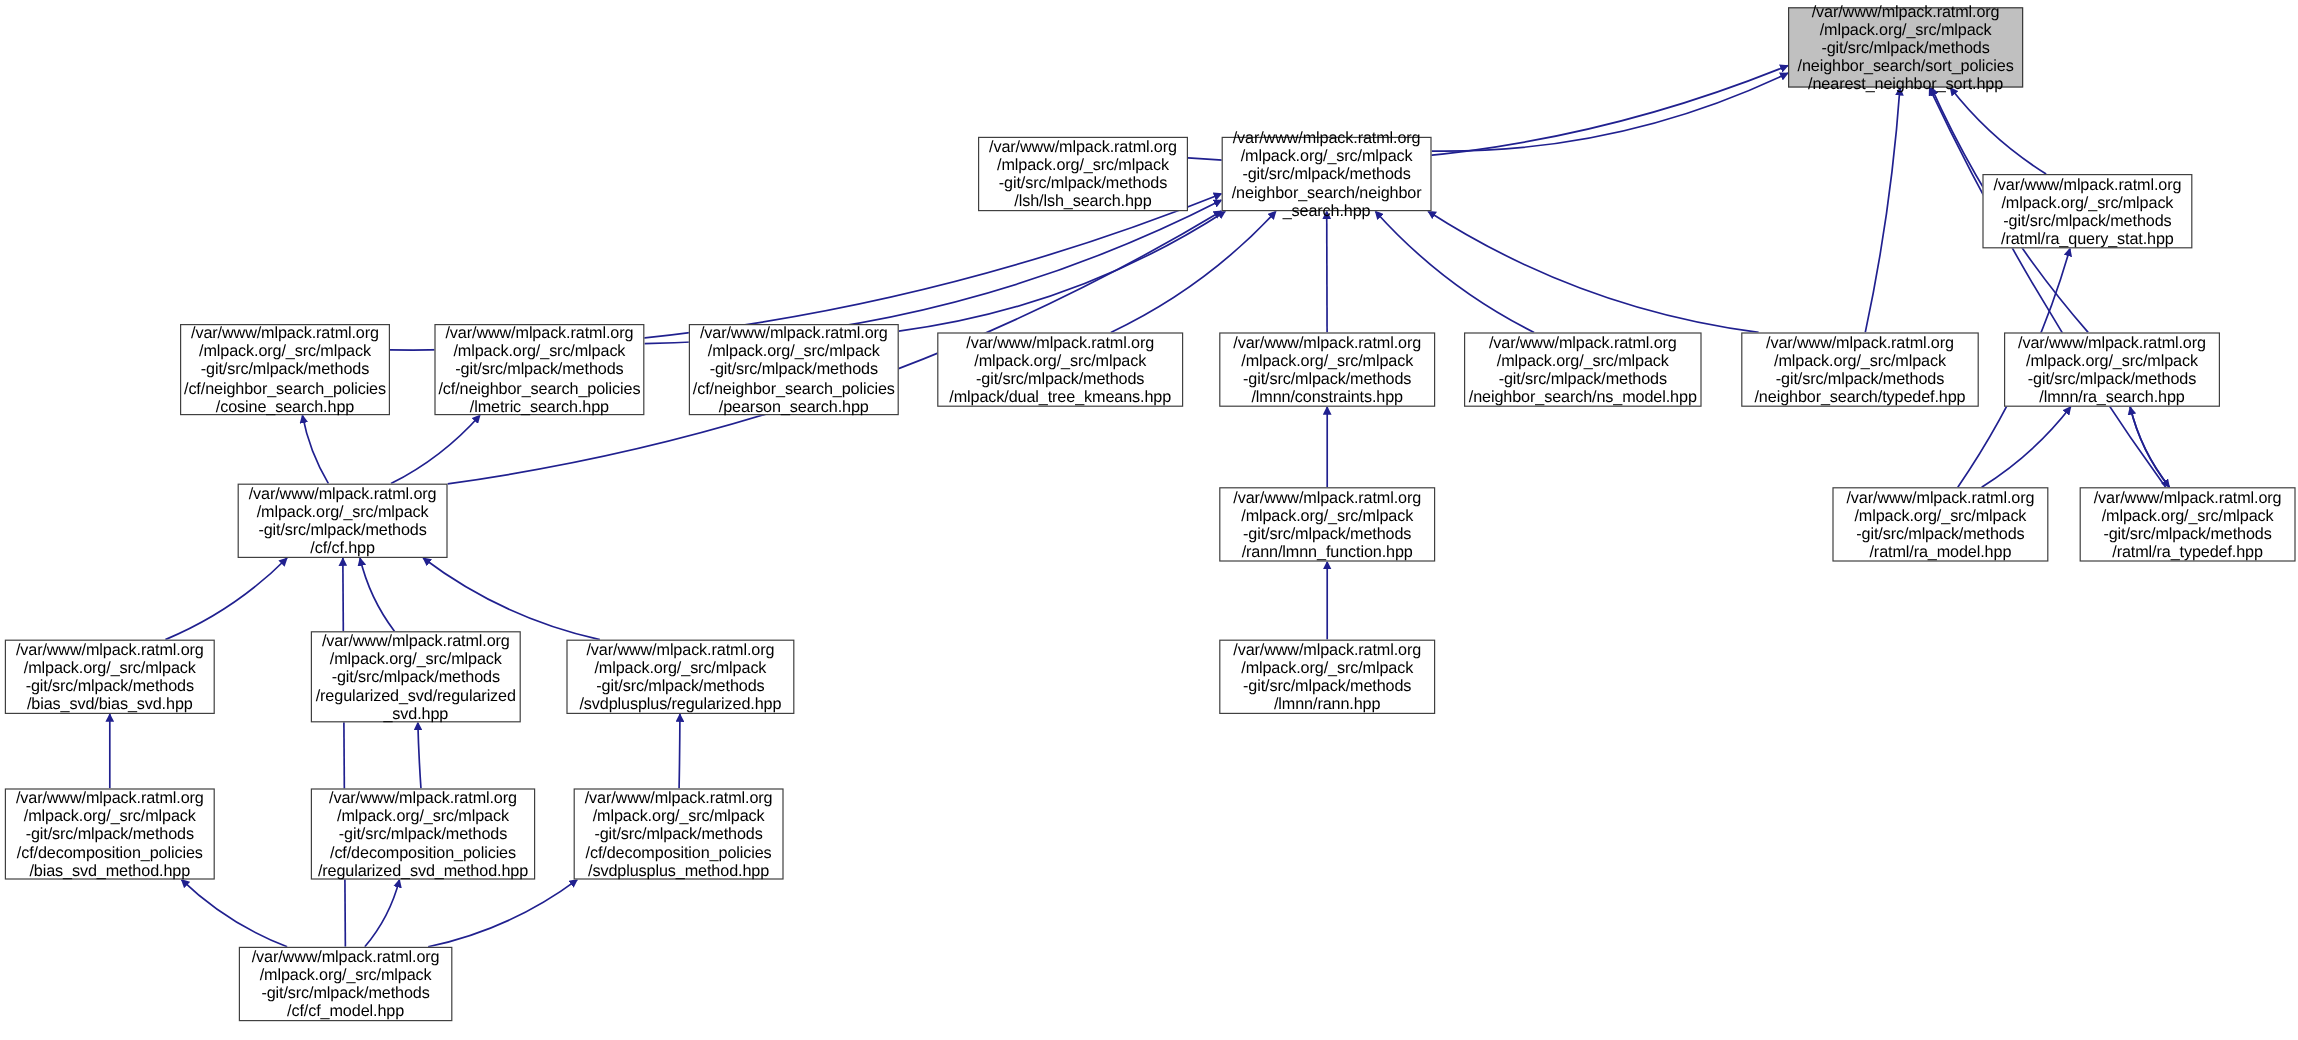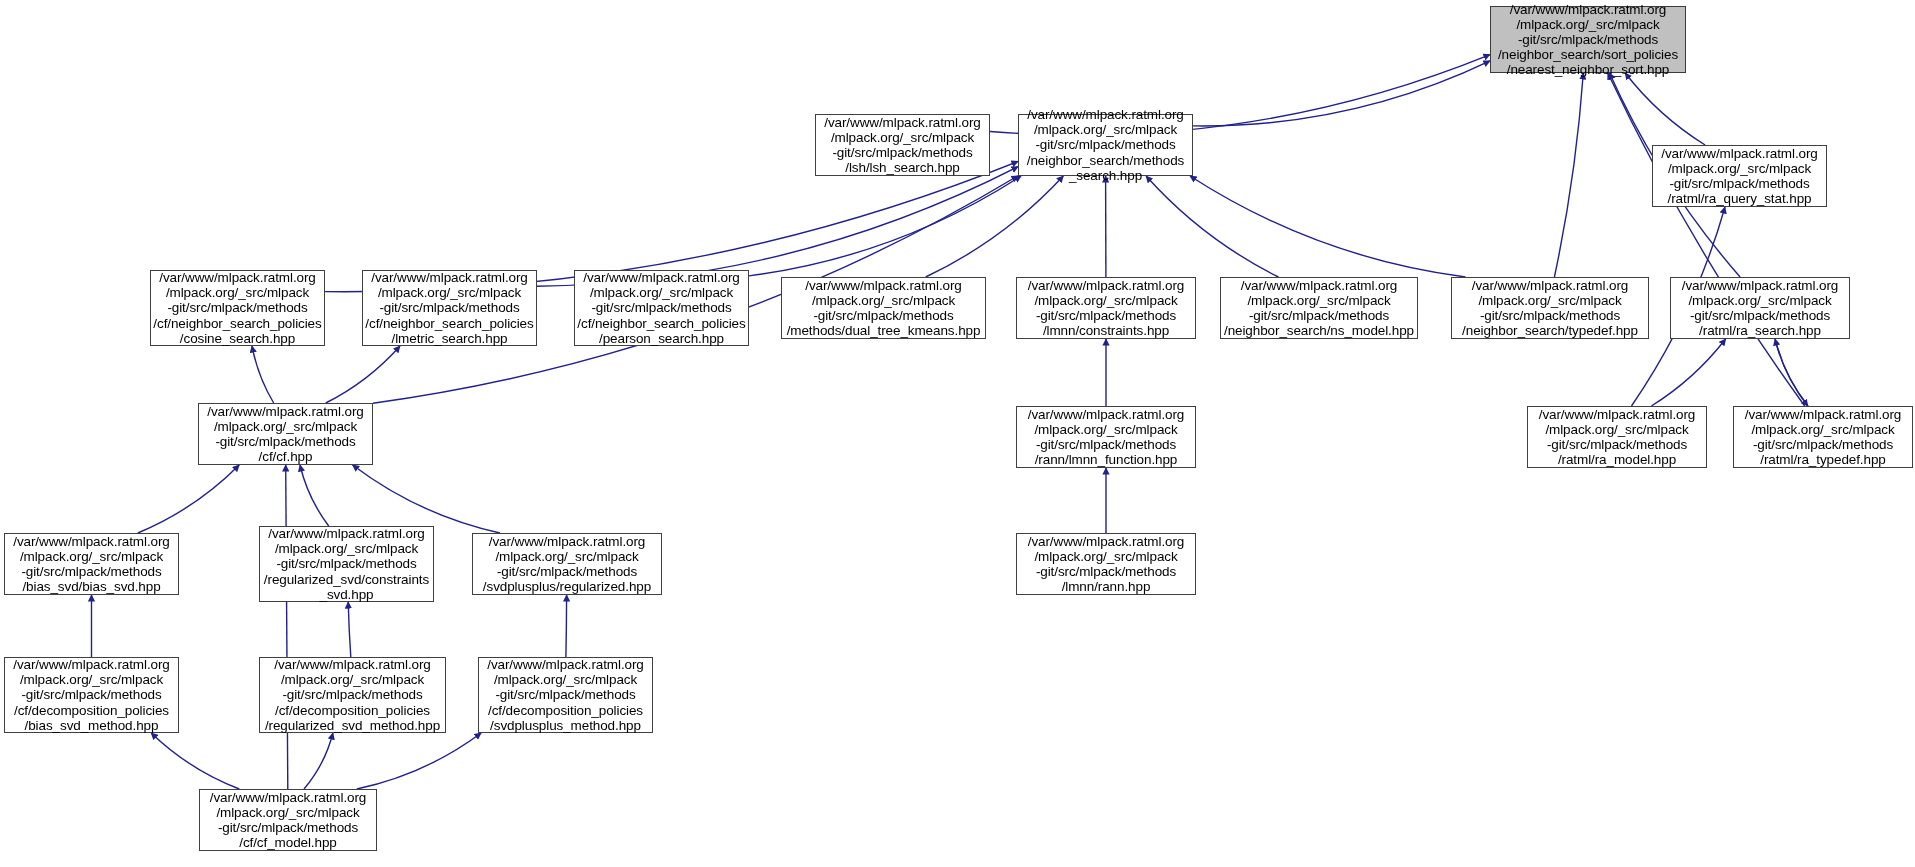--- a/index.html
+++ b/index.html
@@ -79,36 +79,36 @@
         <path d="M 1106.0 533.0 Q 1106.0 500.5 1106.0 468.0" marker-end="url(#arrow)"></path>
         <path d="M 1651.4 406.0 Q 1694.5 379.1 1725.6 339.0" marker-end="url(#arrow)"></path>
         <path d="M 1807.9 406.0 Q 1784.1 376.1 1775.1 339.0" marker-end="url(#arrow)"></path>
         <path d="M 1775.1 339.0 Q 1784.1 376.1 1807.9 406.0" marker-end="url(#arrow)"></path>
         <path d="M 1631.5 406.0 Q 1694.5 314.1 1725.0 207.0" marker-end="url(#arrow)"></path>
       </g>
   </svg>
   <div id="node-layer">
       <div class="node root" style="left: 1490px; top: 6px; width: 196px; height: 67px;"><span class="ln">/var/www/mlpack.ratml.org</span><span class="ln">/mlpack.org/_src/mlpack</span><span class="ln">-git/src/mlpack/methods</span><span class="ln">/neighbor_search/sort_policies</span><span class="ln">/nearest_neighbor_sort.hpp</span></div>
       <div class="node" style="left: 815px; top: 114px; width: 175px; height: 62px;"><span class="ln">/var/www/mlpack.ratml.org</span><span class="ln">/mlpack.org/_src/mlpack</span><span class="ln">-git/src/mlpack/methods</span><span class="ln">/lsh/lsh_search.hpp</span></div>
-      <div class="node" style="left: 1018px; top: 114px; width: 175px; height: 62px;"><span class="ln">/var/www/mlpack.ratml.org</span><span class="ln">/mlpack.org/_src/mlpack</span><span class="ln">-git/src/mlpack/methods</span><span class="ln">/neighbor_search/methods</span><span class="ln">_search.hpp</span></div>
+      <div class="node" style="left: 1018px; top: 114px; width: 175px; height: 62px;"><span class="ln">/var/www/mlpack.ratml.org</span><span class="ln">/mlpack.org/_src/mlpack</span><span class="ln">-git/src/mlpack/methods</span><span class="ln">/neighbor_search/neighbor</span><span class="ln">_search.hpp</span></div>
       <div class="node" style="left: 1652px; top: 145px; width: 175px; height: 62px;"><span class="ln">/var/www/mlpack.ratml.org</span><span class="ln">/mlpack.org/_src/mlpack</span><span class="ln">-git/src/mlpack/methods</span><span class="ln">/ratml/ra_query_stat.hpp</span></div>
       <div class="node" style="left: 150px; top: 270px; width: 175px; height: 76px;"><span class="ln">/var/www/mlpack.ratml.org</span><span class="ln">/mlpack.org/_src/mlpack</span><span class="ln">-git/src/mlpack/methods</span><span class="ln">/cf/neighbor_search_policies</span><span class="ln">/cosine_search.hpp</span></div>
       <div class="node" style="left: 362px; top: 270px; width: 175px; height: 76px;"><span class="ln">/var/www/mlpack.ratml.org</span><span class="ln">/mlpack.org/_src/mlpack</span><span class="ln">-git/src/mlpack/methods</span><span class="ln">/cf/neighbor_search_policies</span><span class="ln">/lmetric_search.hpp</span></div>
       <div class="node" style="left: 574px; top: 270px; width: 175px; height: 76px;"><span class="ln">/var/www/mlpack.ratml.org</span><span class="ln">/mlpack.org/_src/mlpack</span><span class="ln">-git/src/mlpack/methods</span><span class="ln">/cf/neighbor_search_policies</span><span class="ln">/pearson_search.hpp</span></div>
-      <div class="node" style="left: 781px; top: 277px; width: 205px; height: 62px;"><span class="ln">/var/www/mlpack.ratml.org</span><span class="ln">/mlpack.org/_src/mlpack</span><span class="ln">-git/src/mlpack/methods</span><span class="ln">/methods/dual_tree_kmeans.hpp</span></div>
+      <div class="node" style="left: 781px; top: 277px; width: 205px; height: 62px;"><span class="ln">/var/www/mlpack.ratml.org</span><span class="ln">/mlpack.org/_src/mlpack</span><span class="ln">-git/src/mlpack/methods</span><span class="ln">/mlpack/dual_tree_kmeans.hpp</span></div>
       <div class="node" style="left: 1016px; top: 277px; width: 180px; height: 62px;"><span class="ln">/var/www/mlpack.ratml.org</span><span class="ln">/mlpack.org/_src/mlpack</span><span class="ln">-git/src/mlpack/methods</span><span class="ln">/lmnn/constraints.hpp</span></div>
       <div class="node" style="left: 1220px; top: 277px; width: 198px; height: 62px;"><span class="ln">/var/www/mlpack.ratml.org</span><span class="ln">/mlpack.org/_src/mlpack</span><span class="ln">-git/src/mlpack/methods</span><span class="ln">/neighbor_search/ns_model.hpp</span></div>
       <div class="node" style="left: 1451px; top: 277px; width: 198px; height: 62px;"><span class="ln">/var/www/mlpack.ratml.org</span><span class="ln">/mlpack.org/_src/mlpack</span><span class="ln">-git/src/mlpack/methods</span><span class="ln">/neighbor_search/typedef.hpp</span></div>
-      <div class="node" style="left: 1670px; top: 277px; width: 180px; height: 62px;"><span class="ln">/var/www/mlpack.ratml.org</span><span class="ln">/mlpack.org/_src/mlpack</span><span class="ln">-git/src/mlpack/methods</span><span class="ln">/ratml/ra_search.hpp</span></div>
+      <div class="node" style="left: 1670px; top: 277px; width: 180px; height: 62px;"><span class="ln">/var/www/mlpack.ratml.org</span><span class="ln">/mlpack.org/_src/mlpack</span><span class="ln">-git/src/mlpack/methods</span><span class="ln">/lmnn/ra_search.hpp</span></div>
       <div class="node" style="left: 198px; top: 403px; width: 175px; height: 62px;"><span class="ln">/var/www/mlpack.ratml.org</span><span class="ln">/mlpack.org/_src/mlpack</span><span class="ln">-git/src/mlpack/methods</span><span class="ln">/cf/cf.hpp</span></div>
       <div class="node" style="left: 1016px; top: 406px; width: 180px; height: 62px;"><span class="ln">/var/www/mlpack.ratml.org</span><span class="ln">/mlpack.org/_src/mlpack</span><span class="ln">-git/src/mlpack/methods</span><span class="ln">/rann/lmnn_function.hpp</span></div>
       <div class="node" style="left: 1527px; top: 406px; width: 180px; height: 62px;"><span class="ln">/var/www/mlpack.ratml.org</span><span class="ln">/mlpack.org/_src/mlpack</span><span class="ln">-git/src/mlpack/methods</span><span class="ln">/ratml/ra_model.hpp</span></div>
       <div class="node" style="left: 1733px; top: 406px; width: 180px; height: 62px;"><span class="ln">/var/www/mlpack.ratml.org</span><span class="ln">/mlpack.org/_src/mlpack</span><span class="ln">-git/src/mlpack/methods</span><span class="ln">/ratml/ra_typedef.hpp</span></div>
       <div class="node" style="left: 4px; top: 533px; width: 175px; height: 62px;"><span class="ln">/var/www/mlpack.ratml.org</span><span class="ln">/mlpack.org/_src/mlpack</span><span class="ln">-git/src/mlpack/methods</span><span class="ln">/bias_svd/bias_svd.hpp</span></div>
-      <div class="node" style="left: 259px; top: 526px; width: 175px; height: 76px;"><span class="ln">/var/www/mlpack.ratml.org</span><span class="ln">/mlpack.org/_src/mlpack</span><span class="ln">-git/src/mlpack/methods</span><span class="ln">/regularized_svd/constraints</span><span class="ln">_svd.hpp</span></div>
+      <div class="node" style="left: 259px; top: 526px; width: 175px; height: 76px;"><span class="ln">/var/www/mlpack.ratml.org</span><span class="ln">/mlpack.org/_src/mlpack</span><span class="ln">-git/src/mlpack/methods</span><span class="ln">/regularized_svd/regularized</span><span class="ln">_svd.hpp</span></div>
       <div class="node" style="left: 472px; top: 533px; width: 190px; height: 62px;"><span class="ln">/var/www/mlpack.ratml.org</span><span class="ln">/mlpack.org/_src/mlpack</span><span class="ln">-git/src/mlpack/methods</span><span class="ln">/svdplusplus/regularized.hpp</span></div>
       <div class="node" style="left: 4px; top: 657px; width: 175px; height: 76px;"><span class="ln">/var/www/mlpack.ratml.org</span><span class="ln">/mlpack.org/_src/mlpack</span><span class="ln">-git/src/mlpack/methods</span><span class="ln">/cf/decomposition_policies</span><span class="ln">/bias_svd_method.hpp</span></div>
       <div class="node" style="left: 259px; top: 657px; width: 187px; height: 76px;"><span class="ln">/var/www/mlpack.ratml.org</span><span class="ln">/mlpack.org/_src/mlpack</span><span class="ln">-git/src/mlpack/methods</span><span class="ln">/cf/decomposition_policies</span><span class="ln">/regularized_svd_method.hpp</span></div>
       <div class="node" style="left: 478px; top: 657px; width: 175px; height: 76px;"><span class="ln">/var/www/mlpack.ratml.org</span><span class="ln">/mlpack.org/_src/mlpack</span><span class="ln">-git/src/mlpack/methods</span><span class="ln">/cf/decomposition_policies</span><span class="ln">/svdplusplus_method.hpp</span></div>
       <div class="node" style="left: 1016px; top: 533px; width: 180px; height: 62px;"><span class="ln">/var/www/mlpack.ratml.org</span><span class="ln">/mlpack.org/_src/mlpack</span><span class="ln">-git/src/mlpack/methods</span><span class="ln">/lmnn/rann.hpp</span></div>
       <div class="node" style="left: 199px; top: 789px; width: 178px; height: 62px;"><span class="ln">/var/www/mlpack.ratml.org</span><span class="ln">/mlpack.org/_src/mlpack</span><span class="ln">-git/src/mlpack/methods</span><span class="ln">/cf/cf_model.hpp</span></div>
     </div>
 </div>
 
 </body></html>

